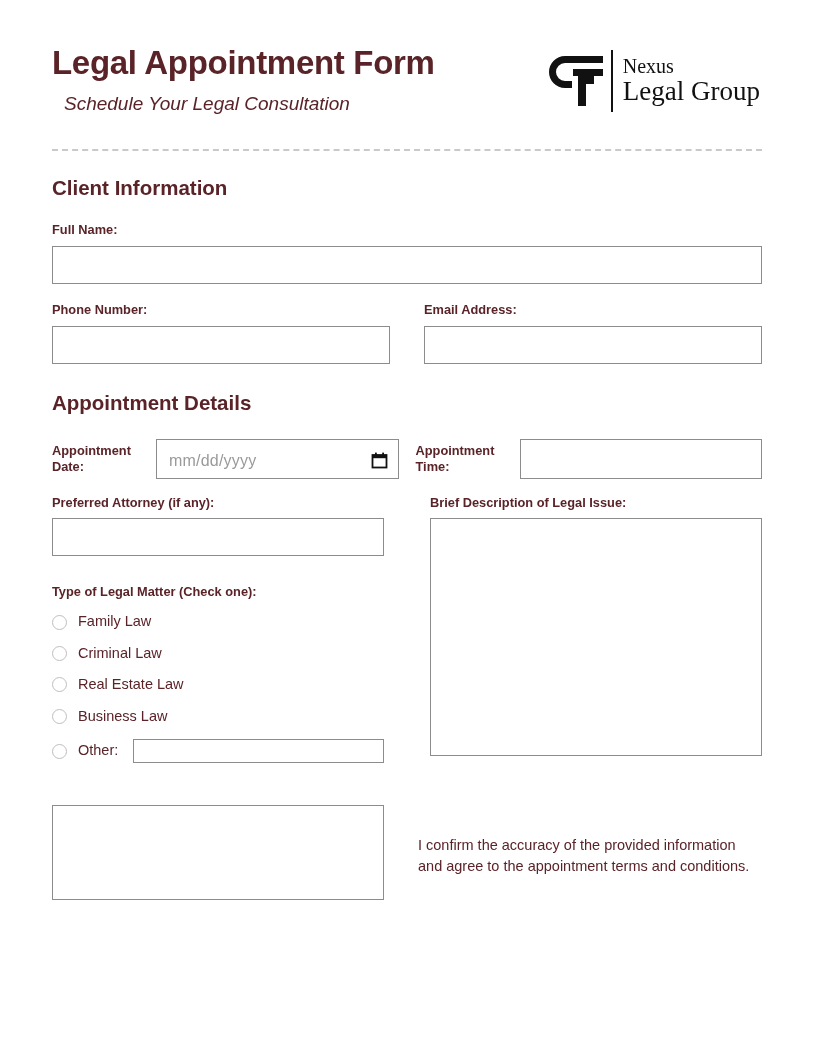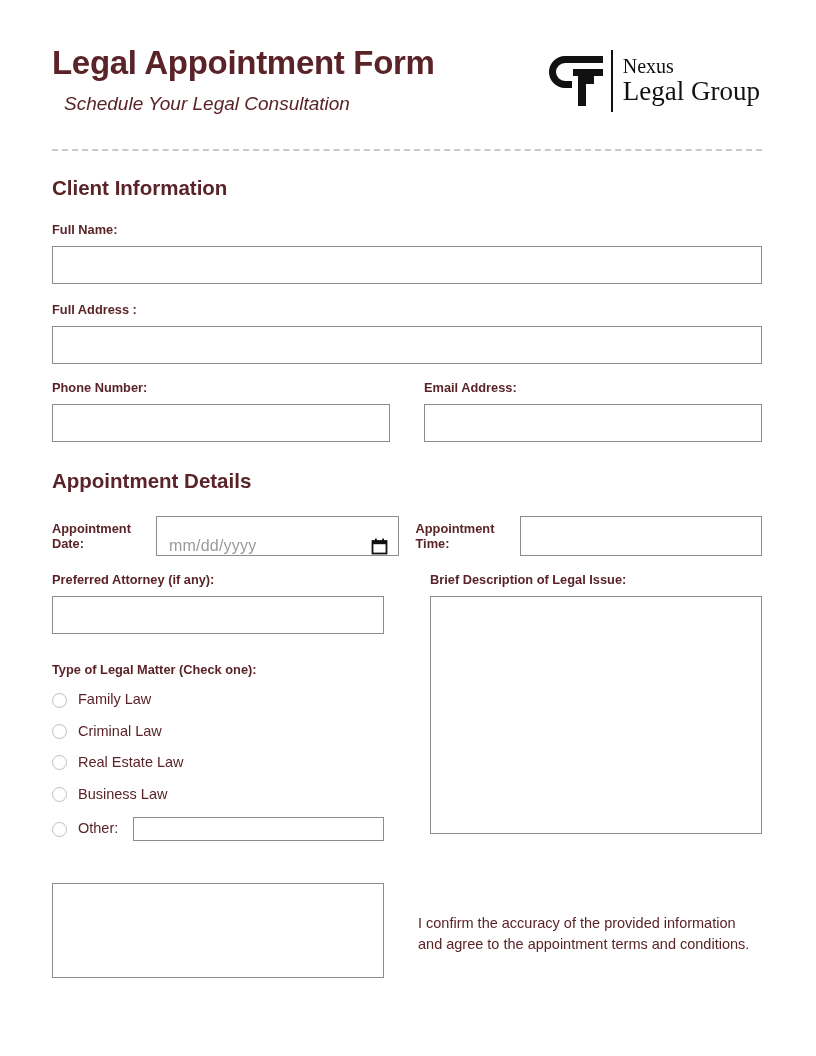--- a/index.html
+++ b/index.html
@@ -139,21 +139,21 @@
     margin-bottom: 0;
     width: 92px;
     flex: none;
   }
   .date-input {
     flex: 1;
     height: 40px;
     border: 1px solid #8c8c8c;
     background: #ffffff;
     display: flex;
-    align-items: flex-end;
+    align-items: flex-start;
     padding: 12px 10px 0 12px;
     position: relative;
   }
   .date-placeholder {
     font-size: 16px;
     color: #9a9a9a;
     letter-spacing: 0.2px;
     font-family: "Liberation Sans", sans-serif;
   }
   .cal-icon {
@@ -303,24 +303,20 @@
 
   <hr class="divider">
 
   <h2 class="section-title">Client Information</h2>
 
   <div class="field-block">
     <div class="field-label">Full Name:</div>
     <input class="txt-input" type="text" value="" style="">
   </div>
 
-  <div class="field-block addr">
-    <div class="field-label">Full Address :</div>
-    <input class="txt-input" type="text" value="" style="">
-  </div>
 
   <div class="two-col">
     <div class="col">
       <div class="field-label">Phone Number:</div>
       <input class="txt-input" type="text" value="" style="">
     </div>
     <div class="col">
       <div class="field-label">Email Address:</div>
       <input class="txt-input" type="text" value="" style="">
     </div>

